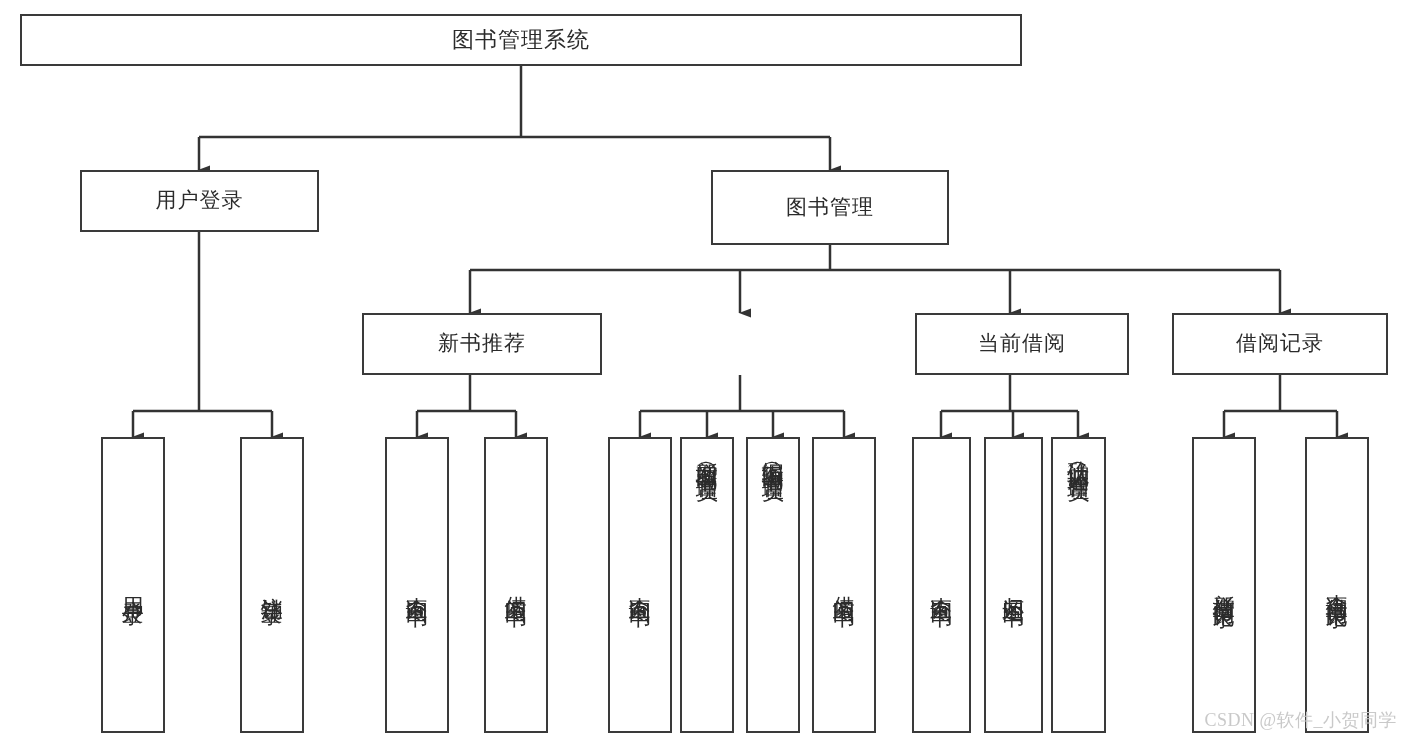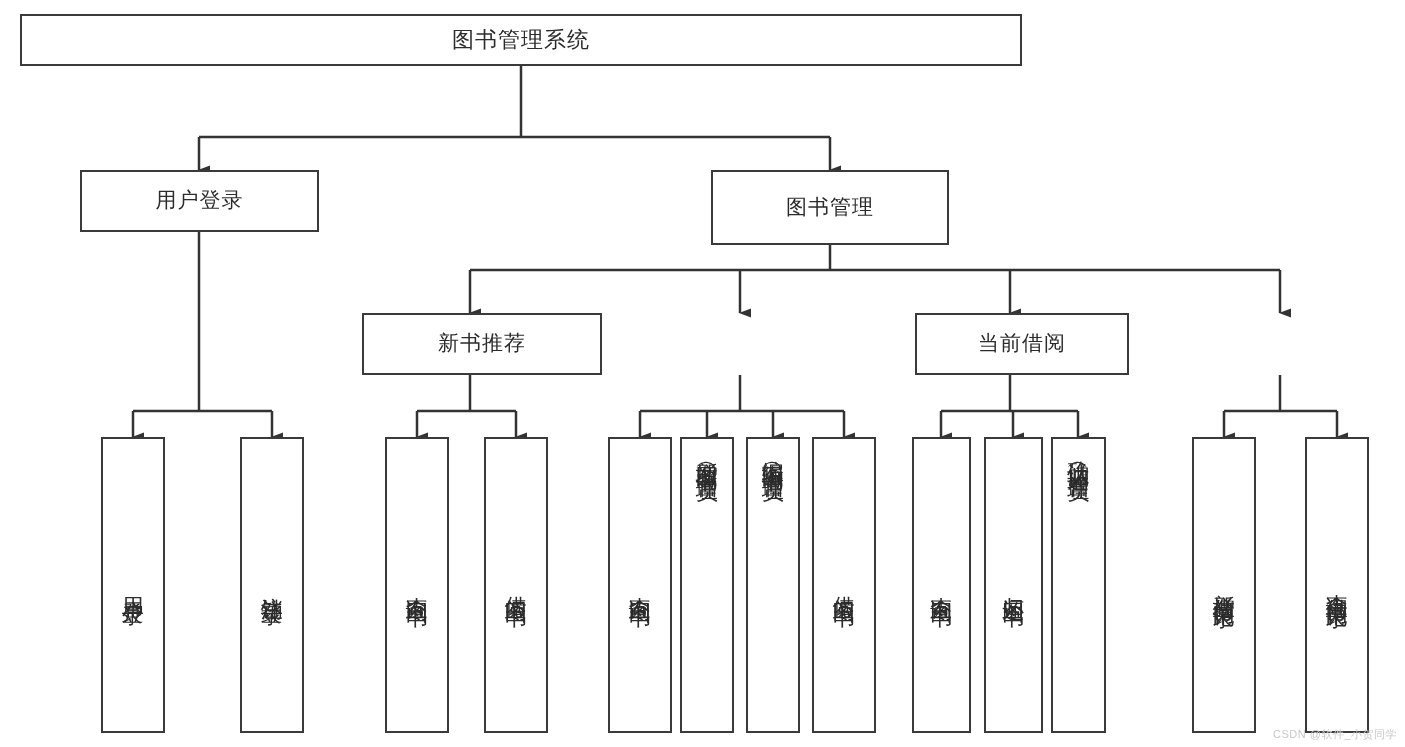--- a/index.html
+++ b/index.html
@@ -69,26 +69,26 @@
     justify-content: center;
   }
   .leaf-inner.top-align {
     align-items: flex-start;
     padding-top: 4px;
     box-sizing: border-box;
   }
   #watermark {
     position: absolute;
     right: 8px;
-    bottom: 5px;
-    font-size: 11px;
+    bottom: 15px;
+    font-size: 18px;
     color: #c9c9c9;
     letter-spacing: 0.5px;
     white-space: nowrap;
-    font-family: Liberation Sans, sans-serif;
+    font-family: Liberation Serif, serif;
   }
 </style>
 </head>
 <body>
 
 <div id="diagram-root">
 
   <svg class="connector-layer" viewBox="0 0 1405 747" width="1405" height="747" xmlns="http://www.w3.org/2000/svg">
     <defs>
       <marker id="arrowhead" markerWidth="10" markerHeight="12" refX="5" refY="11" orient="auto" markerUnits="userSpaceOnUse">
@@ -142,20 +142,23 @@
   <div class="node horiz" style="left: 711px; top: 170px; width: 238px; height: 75px;">
     <span>图书管理</span>
   </div>
 
   <div class="node horiz" style="left: 362px; top: 313px; width: 240px; height: 62px;">
     <span>新书推荐</span>
   </div>
   <div class="node horiz" style="left: 903px; top: 313px; width: 214px; height: 62px; margin-left: 12px;">
     <span>当前借阅</span>
   </div>
+  <div class="node horiz" style="left: 1172px; top: 313px; width: 216px; height: 62px;">
+    <span>借阅记录</span>
+  </div>
 
   <div class="node leaf" style="left: 101px; top: 437px; width: 64px; height: 296px;">
     <div class="leaf-inner">
         <span class="vert-text">用户登录</span>
       </div>
   </div>
   <div class="node leaf" style="left: 240px; top: 437px; width: 64px; height: 296px;">
     <div class="leaf-inner">
         <span class="vert-text">注销登录</span>
       </div>

